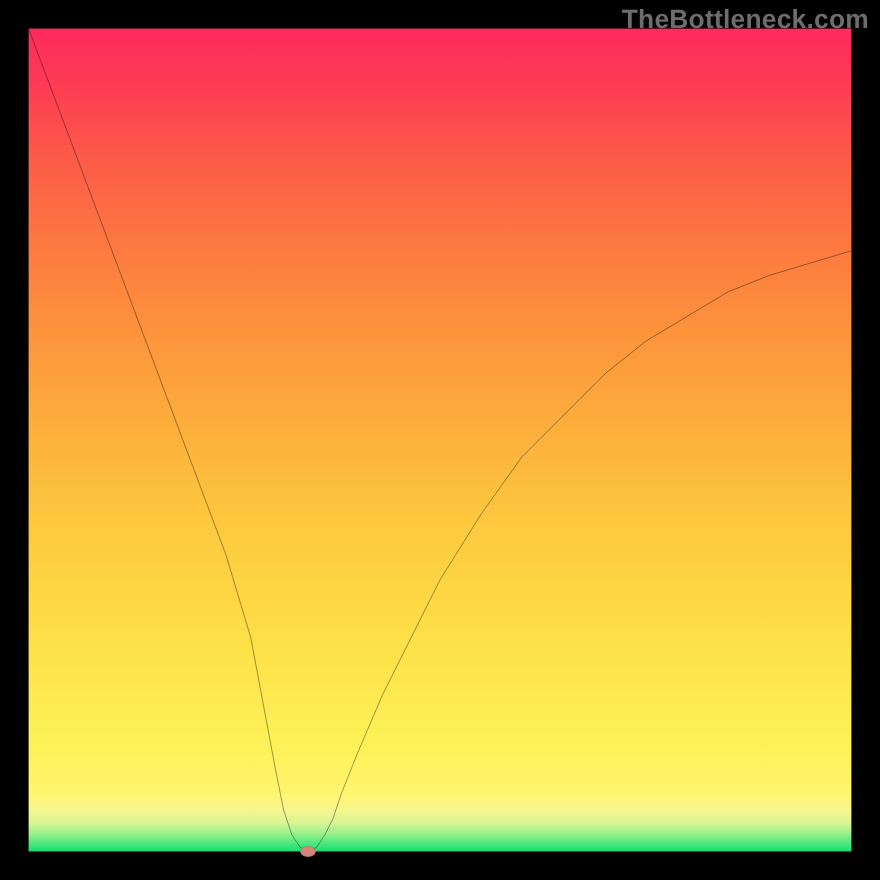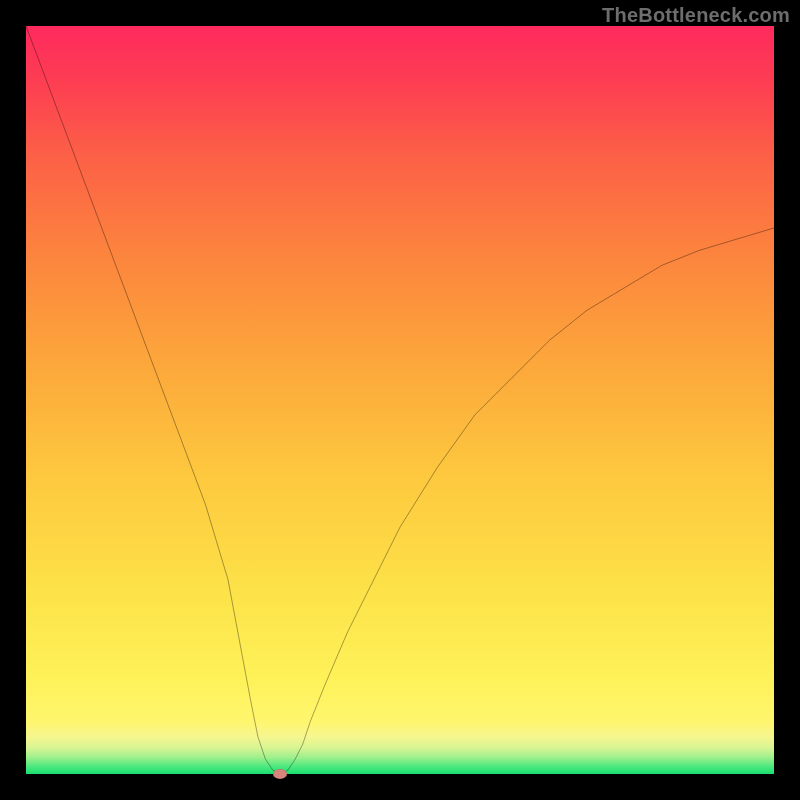--- a/index.html
+++ b/index.html
@@ -57,21 +57,21 @@
     background: #d7857a;
     border-radius: 50% / 50%;
     transform: translate(-50%, -50%);
     box-shadow: 0 0 0 0.5px rgba(0,0,0,0.15) inset;
   }
   .watermark {
     position: absolute;
     top: 4px;
     right: 10px;
     color: #6d6d6d;
-    font-size: 20px;
+    font-size: 24px;
     font-weight: 600;
     letter-spacing: 0.2px;
     user-select: none;
     pointer-events: none;
   }
 </style>
 </head>
 <body>
 
 <div class="frame">

